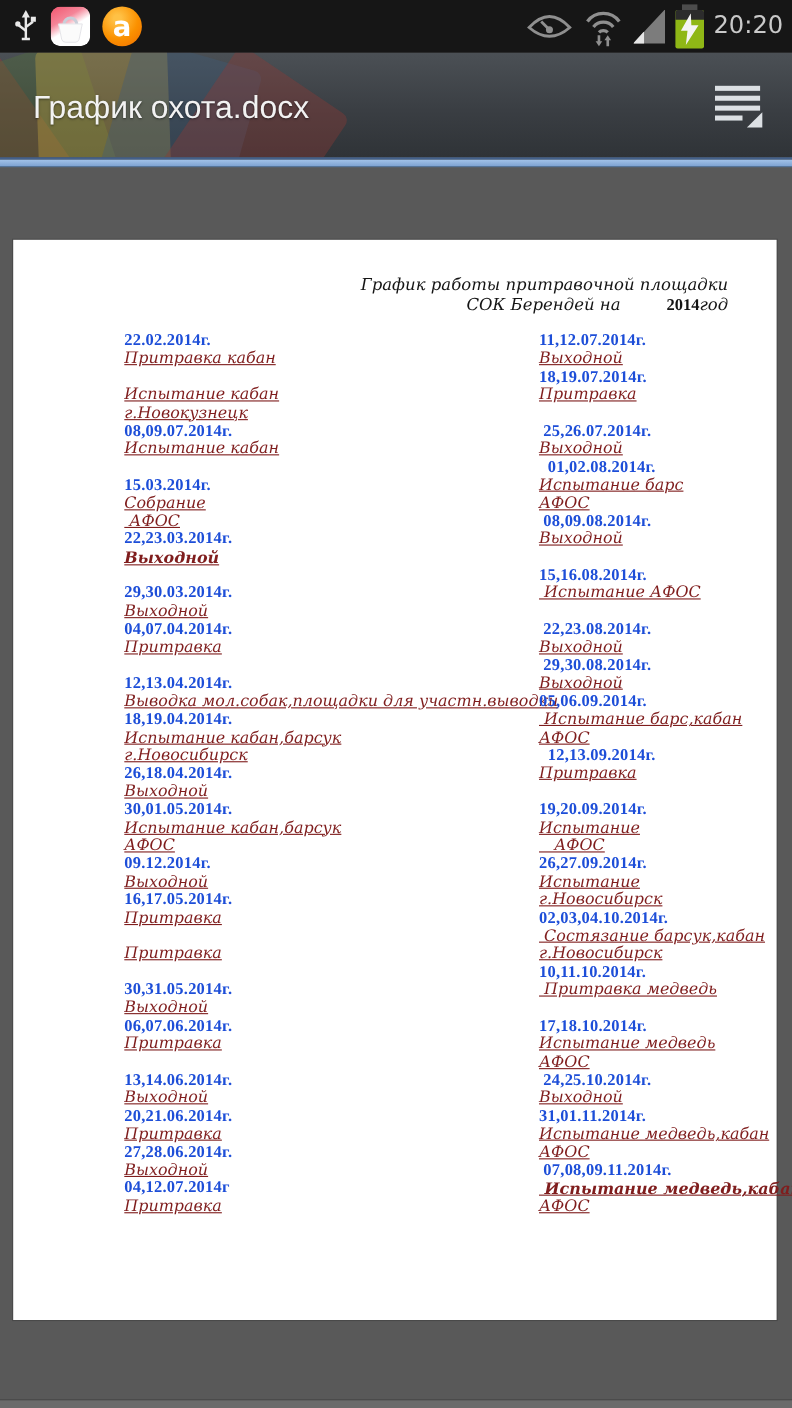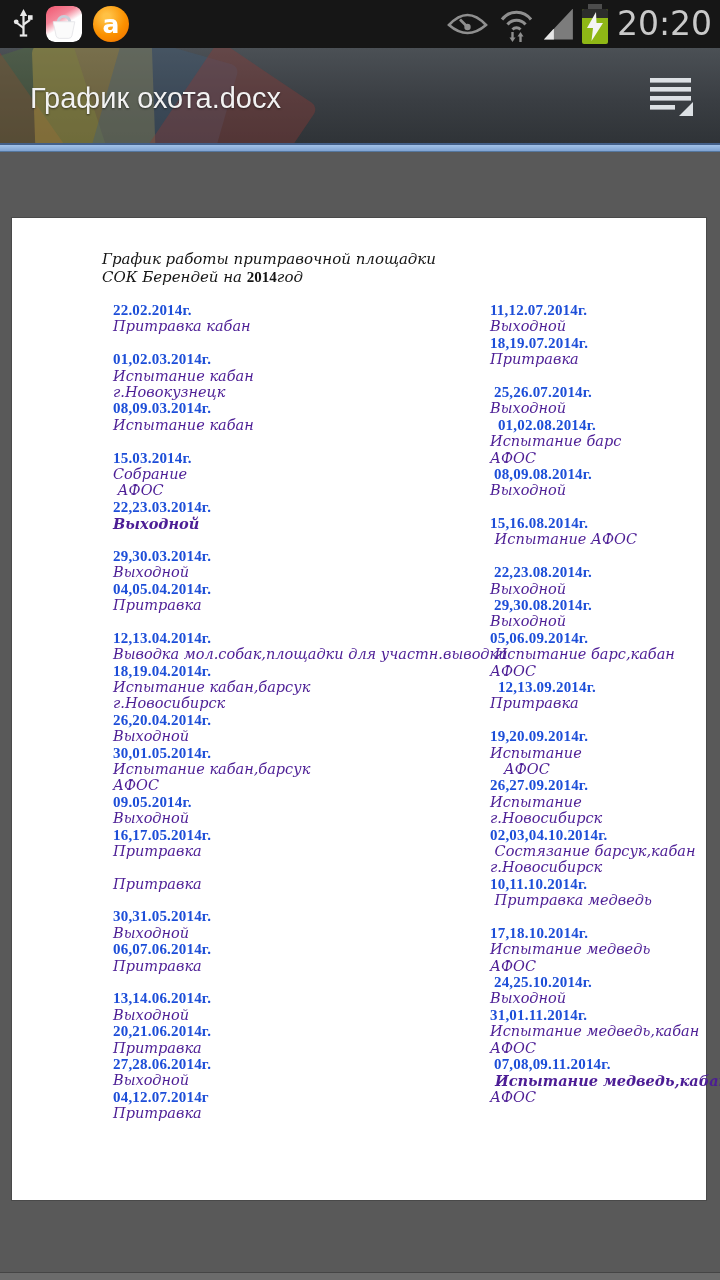--- a/index.html
+++ b/index.html
@@ -17,21 +17,21 @@
   .app-icon{width:36px;height:36px;flex:0 0 auto;}
   .bag-icon{border-radius:9px;overflow:hidden;}
   .aptoide-icon{
     border-radius:50%;
     background:radial-gradient(circle at 38% 30%, #ffc145 10%, #fb9100 55%, #ef6c00 100%);
     display:flex;align-items:center;justify-content:center;
     color:#fff;font-weight:bold;font-size:25px;line-height:1;
     font-family:"DejaVu Sans",sans-serif;
   }
   .sb-time{
-    font-family:"DejaVu Sans",sans-serif;font-size:33px;color:#c9c9c9;
+    font-family:"DejaVu Sans",sans-serif;font-size:22px;color:#c9c9c9;
     letter-spacing:0px;line-height:48px;
   }
   .signal-icon{position:relative;width:29px;height:31px;}
   .signal-icon .tri-bg{position:absolute;inset:0;background:#7c7c7c;
     clip-path:polygon(100% 0,100% 100%,0 100%);}
   .signal-icon .tri-fg{position:absolute;left:0;bottom:0;width:10px;height:11px;background:#e6e6e6;
     clip-path:polygon(100% 0,100% 100%,0 100%);}
   .battery-icon{position:relative;width:26px;height:40px;}
   .battery-icon .cap{position:absolute;top:0;left:6px;width:14px;height:6px;background:#4c4c4c;}
   .battery-icon .bodyp{position:absolute;top:5px;left:0;width:26px;height:35px;background:#8fb716;border-radius:2px;}
@@ -61,29 +61,29 @@
     background:linear-gradient(#a3c3e9,#7fa3d2);
     border-top:2px solid #43608a;box-sizing:border-box;
     border-bottom:1px solid #55779f;
   }
   
   .viewer{position:absolute;top:152px;left:0;width:720px;height:1120px;}
   .doc-page{
     position:absolute;left:12px;top:66px;width:694px;height:982px;background:#ffffff;
     box-shadow:0 0 0 1px rgba(0,0,0,.18);
   }
-  .doc-title{position:absolute;top:33px;left:90px;width:560px;text-align:left;}
+  .doc-title{position:absolute;top:33px;left:90px;width:560px;text-align:right;}
   .t-line{font:italic 15px "DejaVu Serif",serif;line-height:17.5px;color:#141414;white-space:pre;}
-  .t-year{font-family:"Liberation Serif",serif;font-style:normal;font-weight:700;}
+  .t-year{font-family:"Liberation Serif",serif;font-style:normal;font-weight:700;margin-left:37px;}
   .col{position:absolute;top:84px;}
   .col-left{left:101px;}
   .col-right{left:478px;}
   .line{height:16.4px;line-height:16.4px;white-space:pre;}
   .date{font:700 15px "Liberation Serif",serif;color:#1d4ed8;letter-spacing:.2px;}
-  .event{font:italic 14.5px "DejaVu Serif",serif;color:#4c1d95;}
+  .event{font:italic 14.5px "DejaVu Serif",serif;color:#7f1d1d;text-decoration:underline;}
   .event.bold{font-weight:700;}
   .blank{height:16.4px;}
   .bottom-strip{
     position:absolute;left:0;bottom:0;width:720px;height:8px;
     background:#6b6b6b;border-top:1px solid #454545;box-sizing:border-box;
   }
   svg{display:block;}
 </style>
 </head>
 <body>
@@ -186,48 +186,47 @@
 <div class="viewer">
   <div class="doc-page">
     <div class="doc-title">
       <div class="t-line">График работы притравочной площадки</div>
       <div class="t-line"><span>СОК Берендей на </span><span class="t-year">2014</span><span>год</span></div>
     </div>
     <div class="col col-left">
         <div class="line date">22.02.2014г.</div>
         <div class="line event">Притравка кабан</div>
         <div class="line blank">&nbsp;</div>
-        <div class="line date">01,02.03.2014г.</div>
         <div class="line event">Испытание кабан</div>
         <div class="line event">г.Новокузнецк</div>
-        <div class="line date">08,09.03.2014г.</div>
+        <div class="line date">08,09.07.2014г.</div>
         <div class="line event">Испытание кабан</div>
         <div class="line blank">&nbsp;</div>
         <div class="line date">15.03.2014г.</div>
         <div class="line event">Собрание</div>
         <div class="line event"> АФОС</div>
         <div class="line date">22,23.03.2014г.</div>
         <div class="line event bold">Выходной</div>
         <div class="line blank">&nbsp;</div>
         <div class="line date">29,30.03.2014г.</div>
         <div class="line event">Выходной</div>
-        <div class="line date">04,05.04.2014г.</div>
+        <div class="line date">04,07.04.2014г.</div>
         <div class="line event">Притравка</div>
         <div class="line blank">&nbsp;</div>
         <div class="line date">12,13.04.2014г.</div>
         <div class="line event">Выводка мол.собак,площадки для участн.выводки</div>
         <div class="line date">18,19.04.2014г.</div>
         <div class="line event">Испытание кабан,барсук</div>
         <div class="line event">г.Новосибирск</div>
-        <div class="line date">26,20.04.2014г.</div>
+        <div class="line date">26,18.04.2014г.</div>
         <div class="line event">Выходной</div>
         <div class="line date">30,01.05.2014г.</div>
         <div class="line event">Испытание кабан,барсук</div>
         <div class="line event">АФОС</div>
-        <div class="line date">09.05.2014г.</div>
+        <div class="line date">09.12.2014г.</div>
         <div class="line event">Выходной</div>
         <div class="line date">16,17.05.2014г.</div>
         <div class="line event">Притравка</div>
         <div class="line blank">&nbsp;</div>
         <div class="line event">Притравка</div>
         <div class="line blank">&nbsp;</div>
         <div class="line date">30,31.05.2014г.</div>
         <div class="line event">Выходной</div>
         <div class="line date">06,07.06.2014г.</div>
         <div class="line event">Притравка</div>

